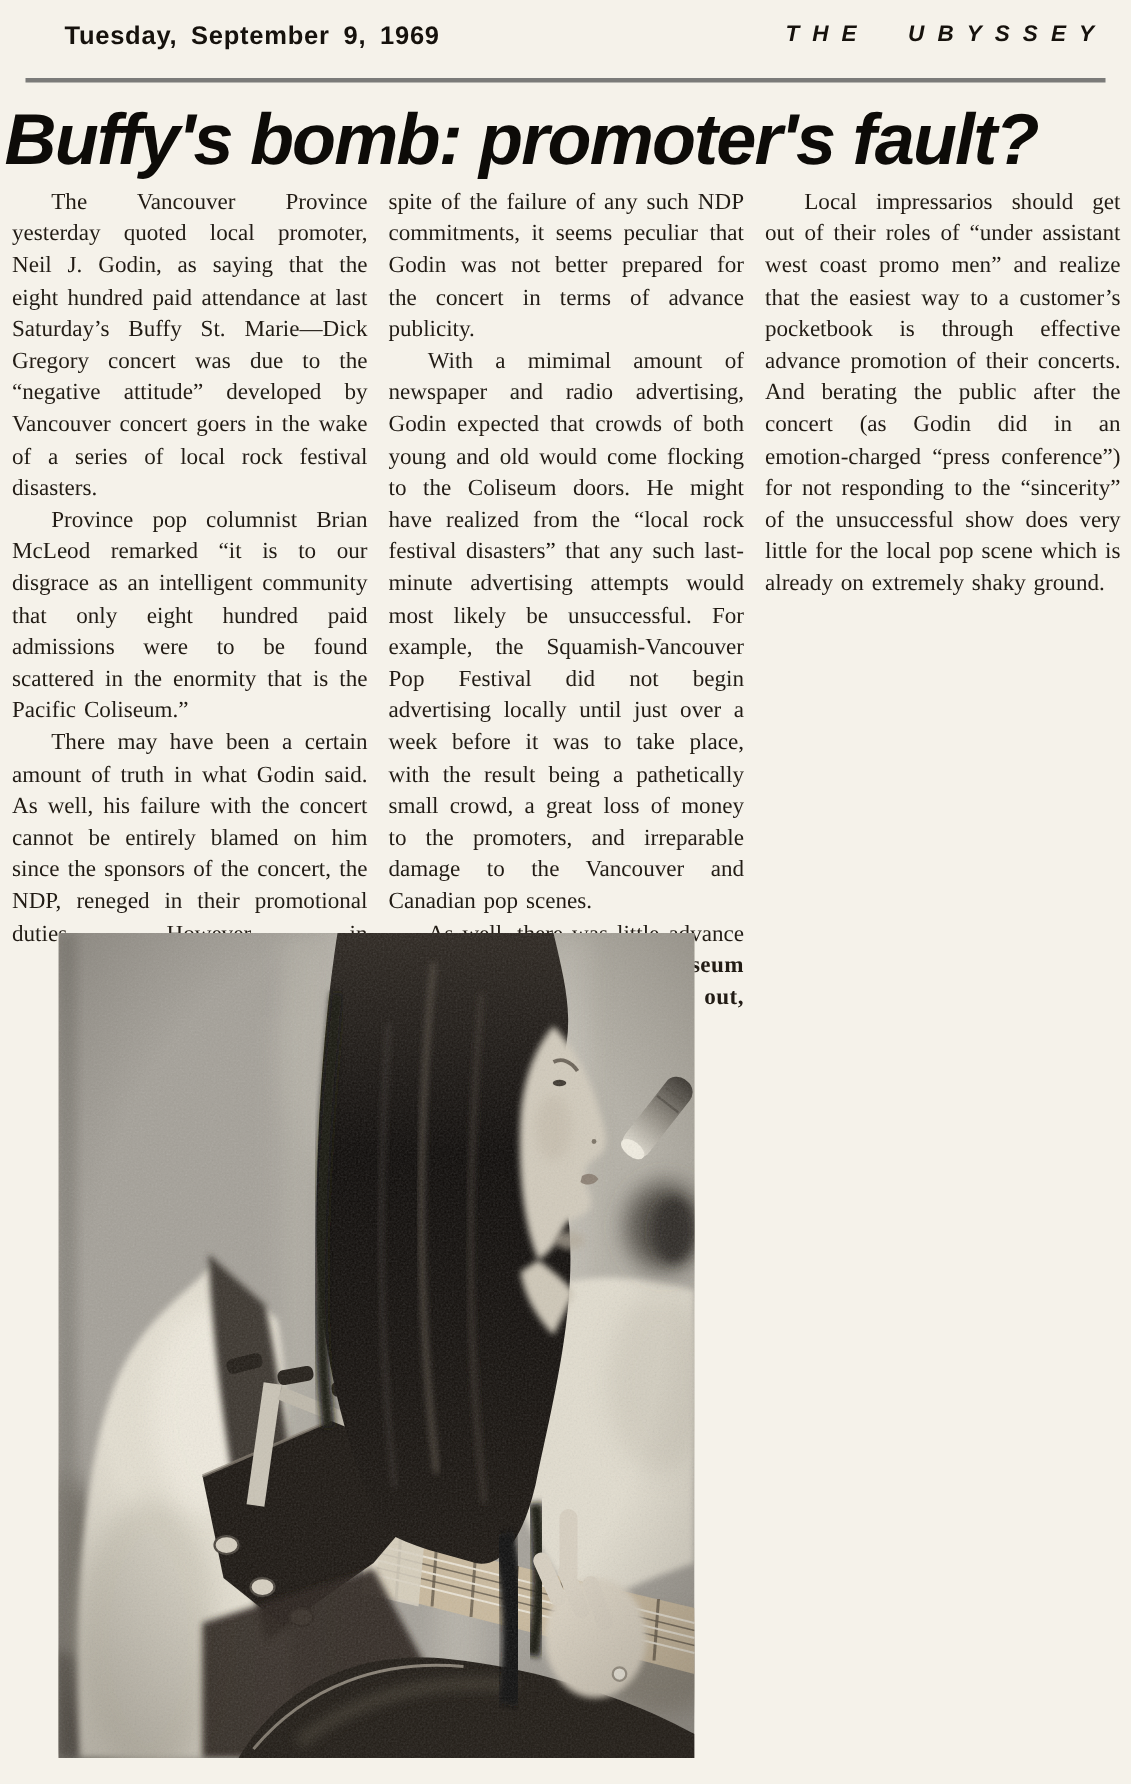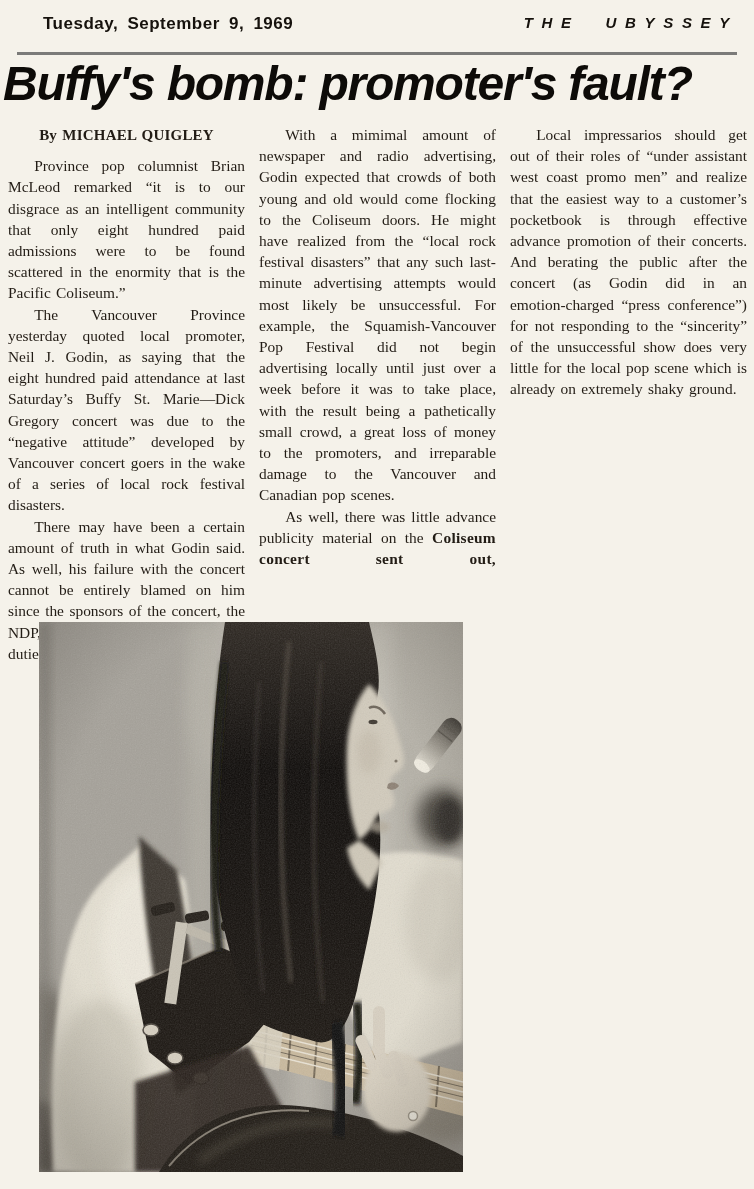--- a/index.html
+++ b/index.html
@@ -12,21 +12,21 @@
   .topbar{
     position:absolute;top:14px;left:22px;right:16px;
     display:flex;justify-content:space-between;align-items:flex-start;
     font-family:"Liberation Sans",sans-serif;font-weight:bold;color:#16120d;margin-left:21px;
   }
   .date{font-size:17px;letter-spacing:0.5px;word-spacing:4px;}
   .masthead{font-size:15px;letter-spacing:0.58em;word-spacing:0.85em;font-style:italic;}
   .rule{position:absolute;top:52px;left:17px;right:17px;height:3px;background:#7b7b79;}
   
   .headline{
-    position:absolute;top:55px;left:3px;width:750px;margin:0;
+    position:absolute;top:65px;left:3px;width:750px;margin:0;
     font-family:"Liberation Sans",sans-serif;font-weight:bold;font-style:italic;
     font-size:48px;line-height:1.2;letter-spacing:-1.2px;white-space:nowrap;color:#0d0b08;
   }
   
   .columns{
     position:absolute;top:124px;left:8px;width:739px;
     display:flex;gap:14px;
   }
   .col{flex:1;font-size:15.4px;line-height:21.2px;text-align:justify;word-spacing:0.09em;}
   .byline{
@@ -50,26 +50,26 @@
     <span class="date">Tuesday, September 9, 1969</span>
     <span class="masthead">THE UBYSSEY</span>
   </div>
 
   <div class="rule"></div>
 
   <h1 class="headline">Buffy's bomb: promoter's fault?</h1>
 
   <div class="columns">
     <div class="col">
-      <p class="byline">By MICHAEL QUIGLEY</p>
+      <p class="para">The Vancouver Province yesterday quoted local promoter, Neil J. Godin, as saying that the eight hundred paid attendance at last Saturday’s Buffy St. Marie—Dick Gregory concert was due to the “negative attitude” developed by Vancouver concert goers in the wake of a series of local rock festival disasters.</p>
       <p class="para">Province pop columnist Brian McLeod remarked “it is to our disgrace as an intelligent community that only eight hundred paid admissions were to be found scattered in the enormity that is the Pacific Coliseum.”</p>
-      <p class="para">The Vancouver Province yesterday quoted local promoter, Neil J. Godin, as saying that the eight hundred paid attendance at last Saturday’s Buffy St. Marie—Dick Gregory concert was due to the “negative attitude” developed by Vancouver concert goers in the wake of a series of local rock festival disasters.</p>
       <p class="para cut">There may have been a certain amount of truth in what Godin said. As well, his failure with the concert cannot be entirely blamed on him since the sponsors of the concert, the NDP, reneged in their promotional duties. However, in</p>
     </div>
     <div class="col">
+      <p class="para cont">spite of the failure of any such NDP commitments, it seems peculiar that Godin was not better prepared for the concert in terms of advance publicity.</p>
       <p class="para">With a mimimal amount of newspaper and radio advertising, Godin expected that crowds of both young and old would come flocking to the Coliseum doors. He might have realized from the “local rock festival disasters” that any such last-minute advertising attempts would most likely be unsuccessful. For example, the Squamish-Vancouver Pop Festival did not begin advertising locally until just over a week before it was to take place, with the result being a pathetically small crowd, a great loss of money to the promoters, and irreparable damage to the Vancouver and Canadian pop scenes.</p>
       <p class="para cut"><span>As well, there was little advance publicity material on the </span><span class="bold">Coliseum concert sent out,</span></p>
     </div>
     <div class="col">
       <p class="para">Local impressarios should get out of their roles of “under assistant west coast promo men” and realize that the easiest way to a customer’s pocketbook is through effective advance promotion of their concerts. And berating the public after the concert (as Godin did in an emotion‑charged “press conference”) for not responding to the “sincerity” of the unsuccessful show does very little for the local pop scene which is already on extremely shaky ground.</p>
     </div>
   </div>
 
   <figure class="photo">
     <svg viewBox="0 0 424 550" preserveAspectRatio="none" aria-hidden="true">

